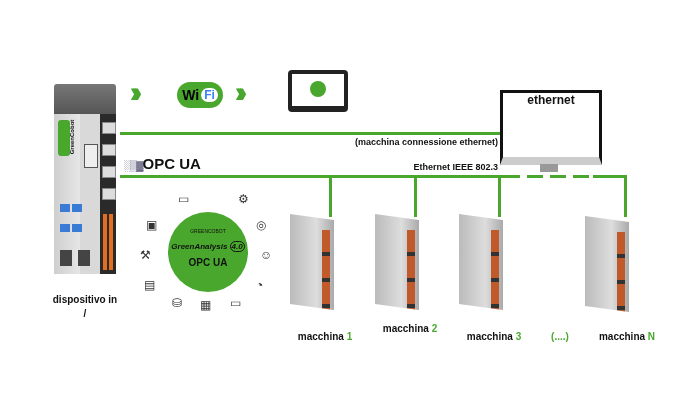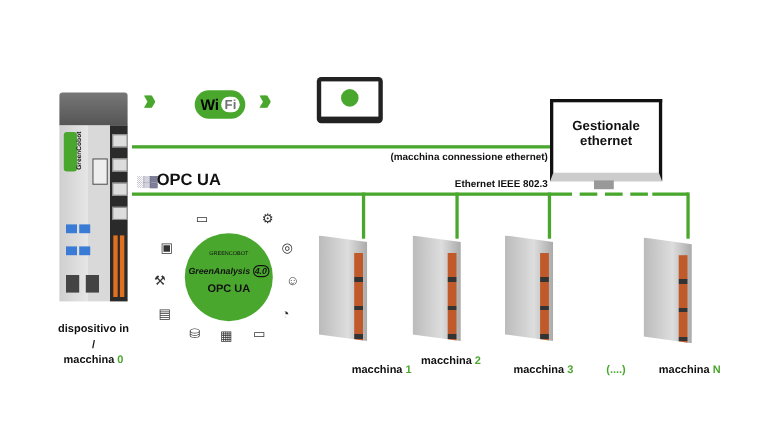--- a/index.html
+++ b/index.html
@@ -32,34 +32,33 @@
   <div style="position:absolute;left:22px;top:120px;width:10px;height:8px;background:#3a7bd5;"></div>
   <div style="position:absolute;left:10px;top:140px;width:10px;height:8px;background:#3a7bd5;"></div>
   <div style="position:absolute;left:22px;top:140px;width:10px;height:8px;background:#3a7bd5;"></div>
   <div style="position:absolute;left:10px;top:166px;width:12px;height:16px;background:#444;"></div>
   <div style="position:absolute;left:28px;top:166px;width:12px;height:16px;background:#444;"></div>
 </div>
 
 <div class="chev" style="left:130px;top:78px;">›››</div>
 <div class="abs" style="left:177px;top:82px;width:46px;height:26px;background:#4aa72e;border-radius:13px;display:flex;align-items:center;justify-content:center;gap:2px;">
   <span style="color:#000000;font-weight:bold;font-size:14px;">Wi</span>
-  <span style="background:#fff;color:#737373;font-weight:bold;font-size:12px;border-radius:7px;padding:0 3px;">Fi</span>
+  <span style="background:#fff;color:#3b82f6;font-weight:bold;font-size:12px;border-radius:7px;padding:0 3px;">Fi</span>
 </div>
 <div class="chev" style="left:235px;top:78px;">›››</div>
 <div class="abs" style="left:288px;top:70px;width:60px;height:42px;background:#222;border-radius:4px;">
   <div style="position:absolute;left:4px;top:4px;width:52px;height:32px;background:#fff;"></div>
   <div style="position:absolute;left:22px;top:11px;width:16px;height:16px;background:#4aa72e;border-radius:50%;"></div>
 </div>
 
 <div class="gline" style="left:120px;top:132px;width:380px;height:3px;"></div>
 <div class="label" style="left:390px;top:118px;width:108px;text-align:right;font-size:9px;margin-top:42px;">Ethernet IEEE 802.3</div>
 <div class="label" style="left:340px;top:135px;width:158px;text-align:right;font-size:9px;">(macchina connessione ethernet)</div>
 
 <div class="abs" style="left:500px;top:90px;width:96px;height:64px;border:3px solid #111;border-bottom:8px solid #ccc;background:#fff;">
-  <div class="label" style="position:static;font-size:12px;margin-top:14px;">Gestionale</div>
   <div class="label" style="position:static;font-size:12px;">ethernet</div>
 </div>
 <div class="abs" style="left:540px;top:164px;width:18px;height:8px;background:#999;"></div>
 
 <div class="abs" style="left:124px;top:155px;font-weight:900;font-size:15px;color:#111;">
   <span style="color:#557;font-size:10px;letter-spacing:-1px;">░▒▓</span><span>OPC UA</span>
 </div>
 <div class="gline" style="left:120px;top:175px;width:400px;height:3px;"></div>
 <div class="gline" style="left:527px;top:175px;width:16px;height:3px;"></div>
 <div class="gline" style="left:550px;top:175px;width:16px;height:3px;"></div>
@@ -98,19 +97,18 @@
 <div class="module" style="left:459px;top:210px;background:linear-gradient(90deg,#bbb,#ddd 60%,#aaa);clip-path:polygon(0 4%,100% 10%,100% 100%,0 94%);">
   <div style="position:absolute;right:4px;top:20px;width:8px;height:80px;background:repeating-linear-gradient(#c05a2a 0 22px,#333 22px 26px);"></div>
 </div>
 <div class="module" style="left:585px;top:212px;background:linear-gradient(90deg,#bbb,#ddd 60%,#aaa);clip-path:polygon(0 4%,100% 10%,100% 100%,0 94%);">
   <div style="position:absolute;right:4px;top:20px;width:8px;height:80px;background:repeating-linear-gradient(#c05a2a 0 22px,#333 22px 26px);"></div>
 </div>
 
 <div class="label" style="left:40px;top:293px;width:90px;font-size:10px;">
   <div>dispositivo in</div>
   <div>/</div>
-  <div><span>macchina</span> <span class="num">0</span></div>
 </div>
-<div class="label" style="left:290px;top:330px;width:70px;font-size:10px;margin-left:22px;"><span>macchina</span> <span class="num">1</span></div>
+<div class="label" style="left:290px;top:330px;width:70px;font-size:10px;"><span>macchina</span> <span class="num">1</span></div>
 <div class="label" style="left:375px;top:322px;width:70px;font-size:10px;"><span>macchina</span> <span class="num">2</span></div>
 <div class="label" style="left:459px;top:330px;width:70px;font-size:10px;"><span>macchina</span> <span class="num">3</span></div>
 <div class="label" style="left:540px;top:330px;width:40px;font-size:10px;"><span class="num">(....)</span></div>
 <div class="label" style="left:592px;top:330px;width:70px;font-size:10px;"><span>macchina</span> <span class="num">N</span></div>
 
 </body></html>

